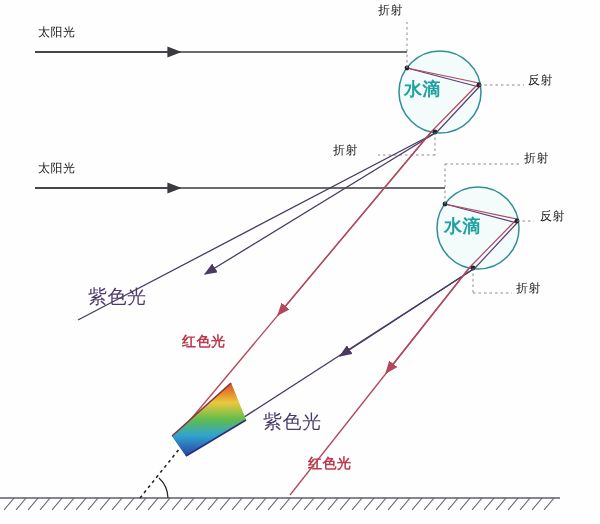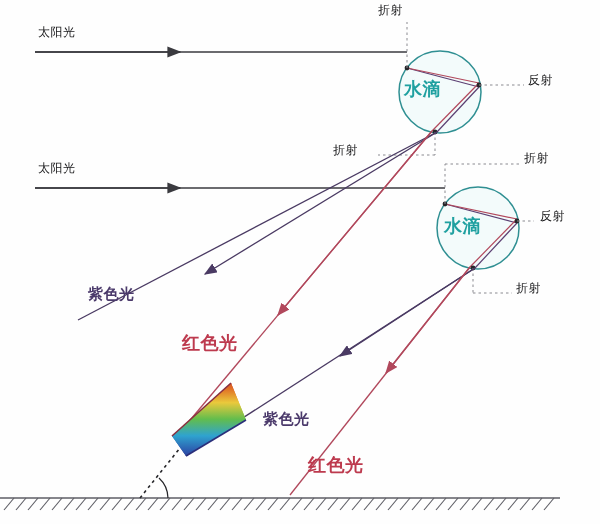--- a/index.html
+++ b/index.html
@@ -40,26 +40,26 @@
     font-size: 12px;
     font-weight: 500;
   }
   .lbl-teal {
     color: #1fa0a0;
     font-size: 18px;
     font-weight: 700;
   }
   .lbl-violet {
     color: #4b3a6b;
-    font-size: 15px;
-    font-weight: 700;
+    font-size: 19px;
+    font-weight: 400;
   }
   .lbl-red {
     color: #bd3a4e;
-    font-size: 18px;
+    font-size: 14px;
     font-weight: 600;
   }
 </style>
 </head>
 <body>
 
 <div id="diagram-root">
 
   <svg id="scene" viewBox="0 0 600 524">
     <defs>

